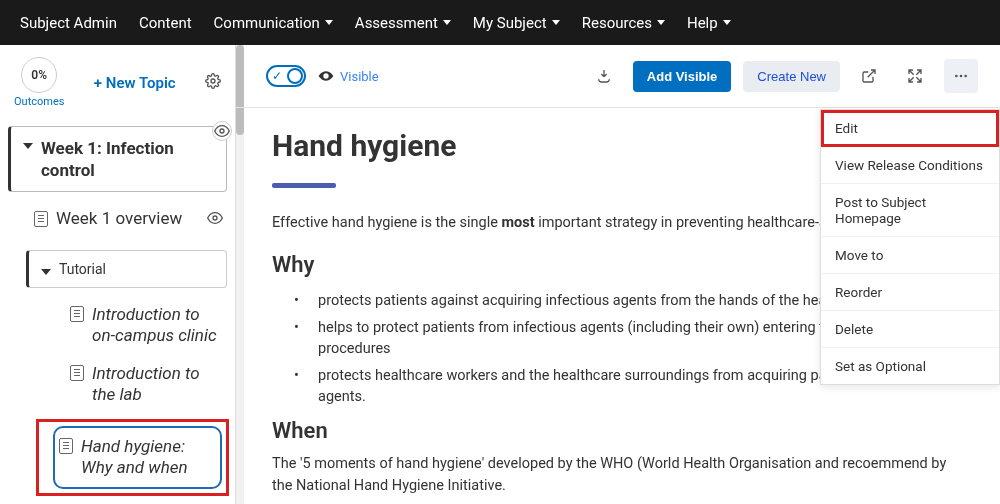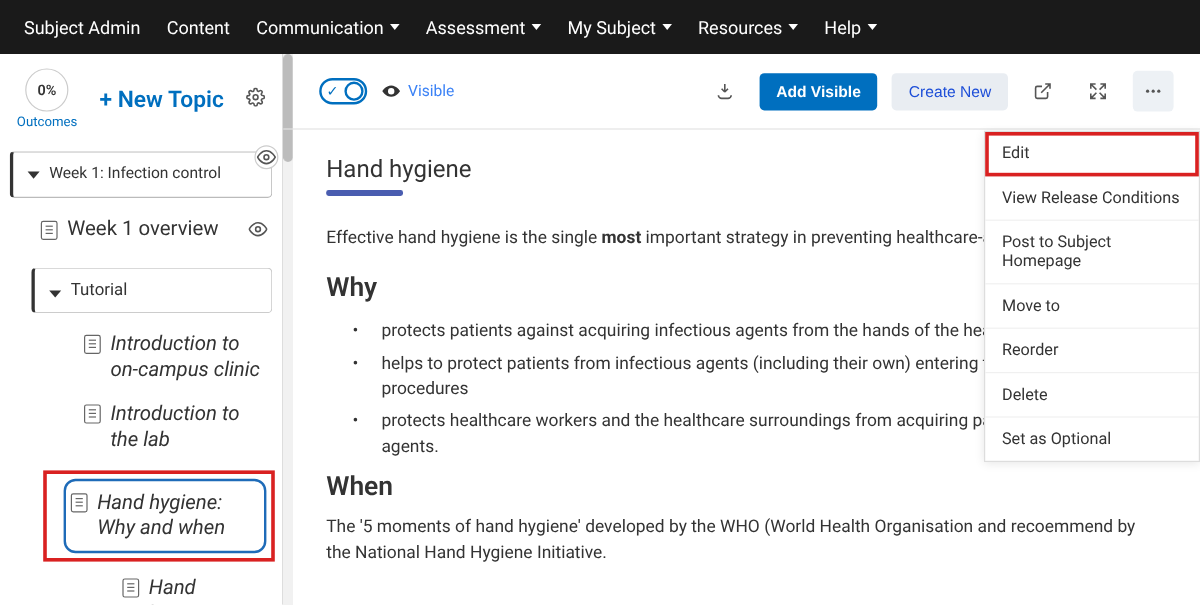--- a/index.html
+++ b/index.html
@@ -11,27 +11,27 @@
   .chev-down { width:0;height:0;border-left:4px solid transparent;border-right:4px solid transparent;border-top:5px solid #fff; display:inline-block; }
 
   .main { display:flex; height:459px; }
 
   
   .sidebar { width:236px; border-right:1px solid #ddd; padding:8px 6px 0 6px; position:relative; overflow:hidden; }
   .outcomes-row { display:flex; align-items:center; justify-content:space-between; padding:4px 8px 10px 8px; }
   .outcomes-badge { display:flex; flex-direction:column; align-items:center; }
   .outcomes-pct { background:#fff; border:1px solid #ccc; border-radius:50%; width:36px; height:36px; display:flex; align-items:center; justify-content:center; font-size:12px; font-weight:600; color:#333; }
   .outcomes-label { font-size:11px; color:#006fbf; margin-top:2px; }
-  .new-topic { color:#006fbf; font-size:19px; font-weight:600; cursor:pointer; }
+  .new-topic { color:#006fbf; font-size:15px; font-weight:600; cursor:pointer; }
   .gear { width:16px; height:16px; color:#555; }
 
   .module-box { border:1px solid #bbb; border-radius:4px; padding:10px 12px; margin:8px 2px; display:flex; gap:8px; align-items:flex-start; position:relative; }
   .module-box.active { border-left:3px solid #333; }
   .tri-down { width:0;height:0;border-left:5px solid transparent;border-right:5px solid transparent;border-top:6px solid #333; margin-top:6px; flex-shrink:0; }
-  .module-title { font-size:13px; line-height:1.3; }
+  .module-title { font-size:17px; line-height:1.3;font-weight:bold; }
   .eye-small { position:absolute; right:-6px; top:-6px; background:#fff; border:1px solid #ccc; border-radius:50%; width:20px; height:20px; display:flex; align-items:center; justify-content:center; }
 
   .tree-item { display:flex; align-items:center; gap:8px; padding:8px 6px; margin-left:22px; font-size:17px; cursor:pointer; }
   .tree-item.indented { margin-left:40px; padding:8px 4px; line-height:1.25; align-items:flex-start;font-style:italic; }
   .tree-item.indented.deep { margin-left:60px; }
   .doc-icon { width:14px; height:16px; border:1px solid #666; border-radius:2px; position:relative; flex-shrink:0; margin-top:2px; }
   .doc-icon::before { content:""; position:absolute; left:3px; right:3px; top:3px; height:1px; background:#666; box-shadow:0 3px 0 #666, 0 6px 0 #666; }
   .tree-eye { width:16px; height:16px; margin-left:auto; color:#555; }
 
   .tutorial-box { border:1px solid #ccc; border-left:3px solid #333; border-radius:4px; padding:10px 12px; margin:14px 2px 8px 20px; display:flex; gap:8px; align-items:center; }
@@ -51,21 +51,21 @@
   .toggle .knob { width:16px; height:16px; border:2px solid #006fbf; border-radius:50%; position:absolute; right:1px; background:#fff; }
   .eye-label { display:flex; align-items:center; gap:6px; font-size:13px; color:#3b82f6; }
   .spacer { flex:1; }
   .btn { padding:8px 14px; border-radius:4px; font-size:13px; cursor:pointer; border:none; }
   .btn.primary { background:#006fbf; color:#fff; font-weight:600; }
   .btn.secondary { background:#e9edf2; color:#1d4ed8; }
   .icon-btn { width:34px; height:34px; display:flex; align-items:center; justify-content:center; cursor:pointer; border-radius:4px; color:#555; }
   .icon-btn.dots { background:#edf1f5; position:relative; }
 
   .page-body { padding:20px 36px 20px 36px; overflow:auto; height:calc(100% - 63px); }
-  h1.title { font-size:20px; font-weight:400; margin-bottom:6px; }
+  h1.title { font-size:30px; font-weight:700; margin-bottom:20px; }
   .title-underline { width:64px; height:5px; background:#4a5db0; border-radius:2px; margin-bottom:24px; }
   .para { font-size:14.5px; line-height:1.5; margin-bottom:18px; }
   h2.section { font-size:22px; font-weight:600; margin:8px 0 10px 0; }
   ul.bullets { list-style:none; padding-left:40px; }
   ul.bullets li { position:relative; padding:3px 0 3px 6px; line-height:1.45; font-size:14.5px; }
   ul.bullets li::before { content:"•"; position:absolute; left:-18px; color:#333; }
 
   
   .dropdown { position:absolute; right:0; top:64px; width:180px; background:#fff; border:1px solid #ddd; box-shadow:0 2px 8px rgba(0,0,0,.1); z-index:20; }
   .dropdown .menu-item { padding:10px 14px; font-size:13.5px; cursor:pointer; border-bottom:1px solid #f0f0f0; }

